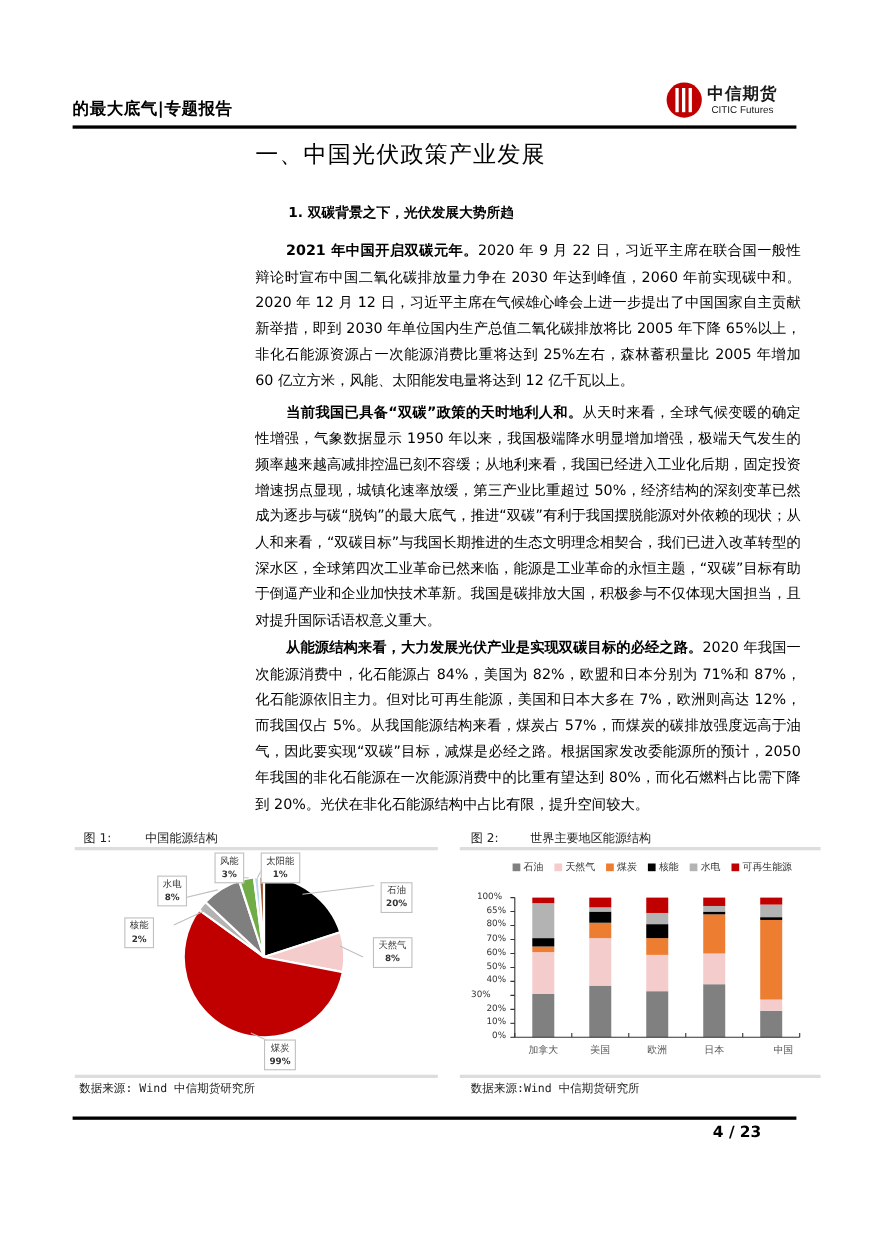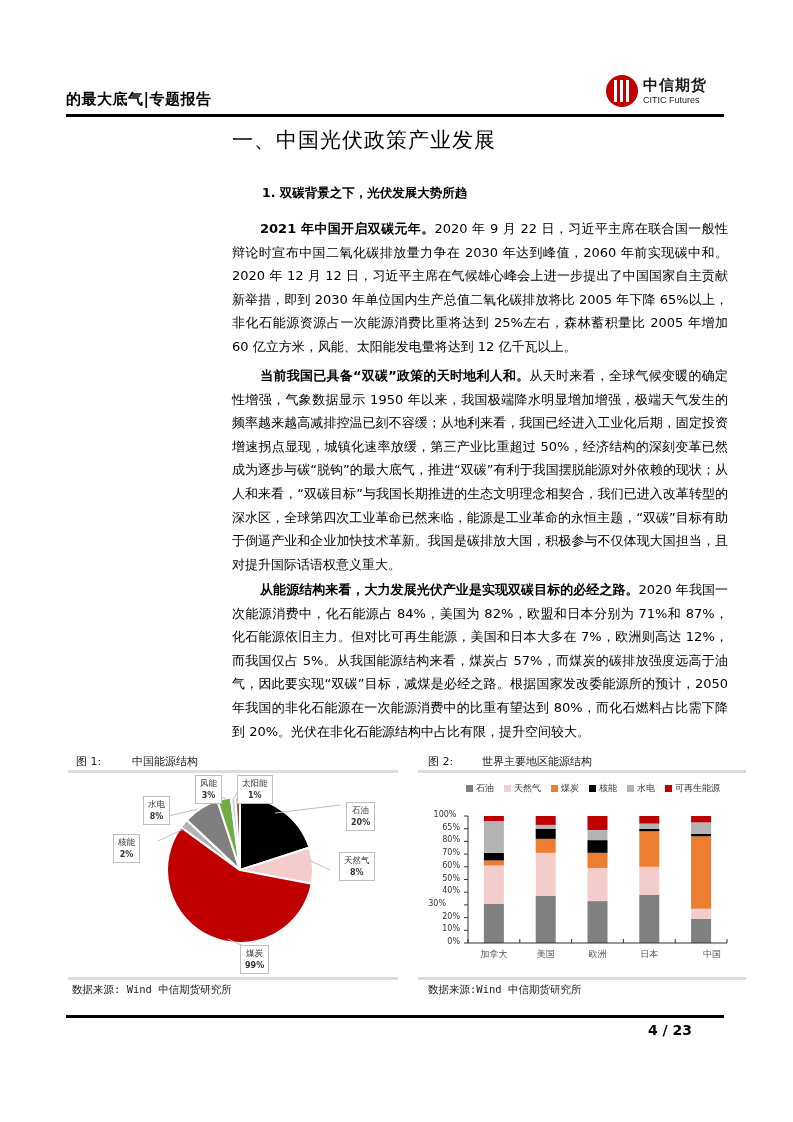--- a/index.html
+++ b/index.html
@@ -3,21 +3,21 @@
 <meta charset="utf-8">
 <style>
   html,body{margin:0;padding:0;background:#fff;}
   body{width:793px;height:1122px;position:relative;font-family:"DejaVu Sans","Liberation Sans",sans-serif;color:#000;overflow:hidden;}
   .abs{position:absolute;}
   .header-title{left:66px;top:90px;font-size:15px;font-weight:bold;letter-spacing:0.5px;}
   .header-rule{left:66px;top:114px;width:658px;height:3px;background:#000;}
   .logo{left:606px;top:72px;width:135px;height:38px;display:flex;align-items:center;}
   .logo-mark{width:32px;height:32px;border-radius:50%;background:#c00000;position:relative;overflow:hidden;}
   .logo-mark span{position:absolute;top:5px;width:3px;height:22px;background:#fff;}
-  .logo-text{margin-left:5px;line-height:1;}
+  .logo-text{margin-left:5px;line-height:1;text-align:center;}
   .logo-cn{font-size:15px;font-weight:bold;color:#1a1a1a;letter-spacing:1px;}
   .logo-en{font-size:9px;color:#1a1a1a;margin-top:3px;font-family:"Liberation Sans",sans-serif;}
   .section-title{left:232px;top:126px;font-size:21px;font-weight:normal;letter-spacing:1px;}
   .sub-title{left:262px;top:185px;font-size:12.5px;font-weight:bold;}
   .para{left:232px;width:496px;font-size:13px;line-height:23.6px;text-align:justify;}
   .para b{font-weight:bold;}
   .indent{display:inline-block;width:28px;}
   .fig-cap{font-size:11px;color:#222;}
   .fig-rule{height:3px;background:#ddd;}
   .src{font-size:10.5px;color:#222;font-family:"DejaVu Sans Mono","Liberation Mono",monospace;}

